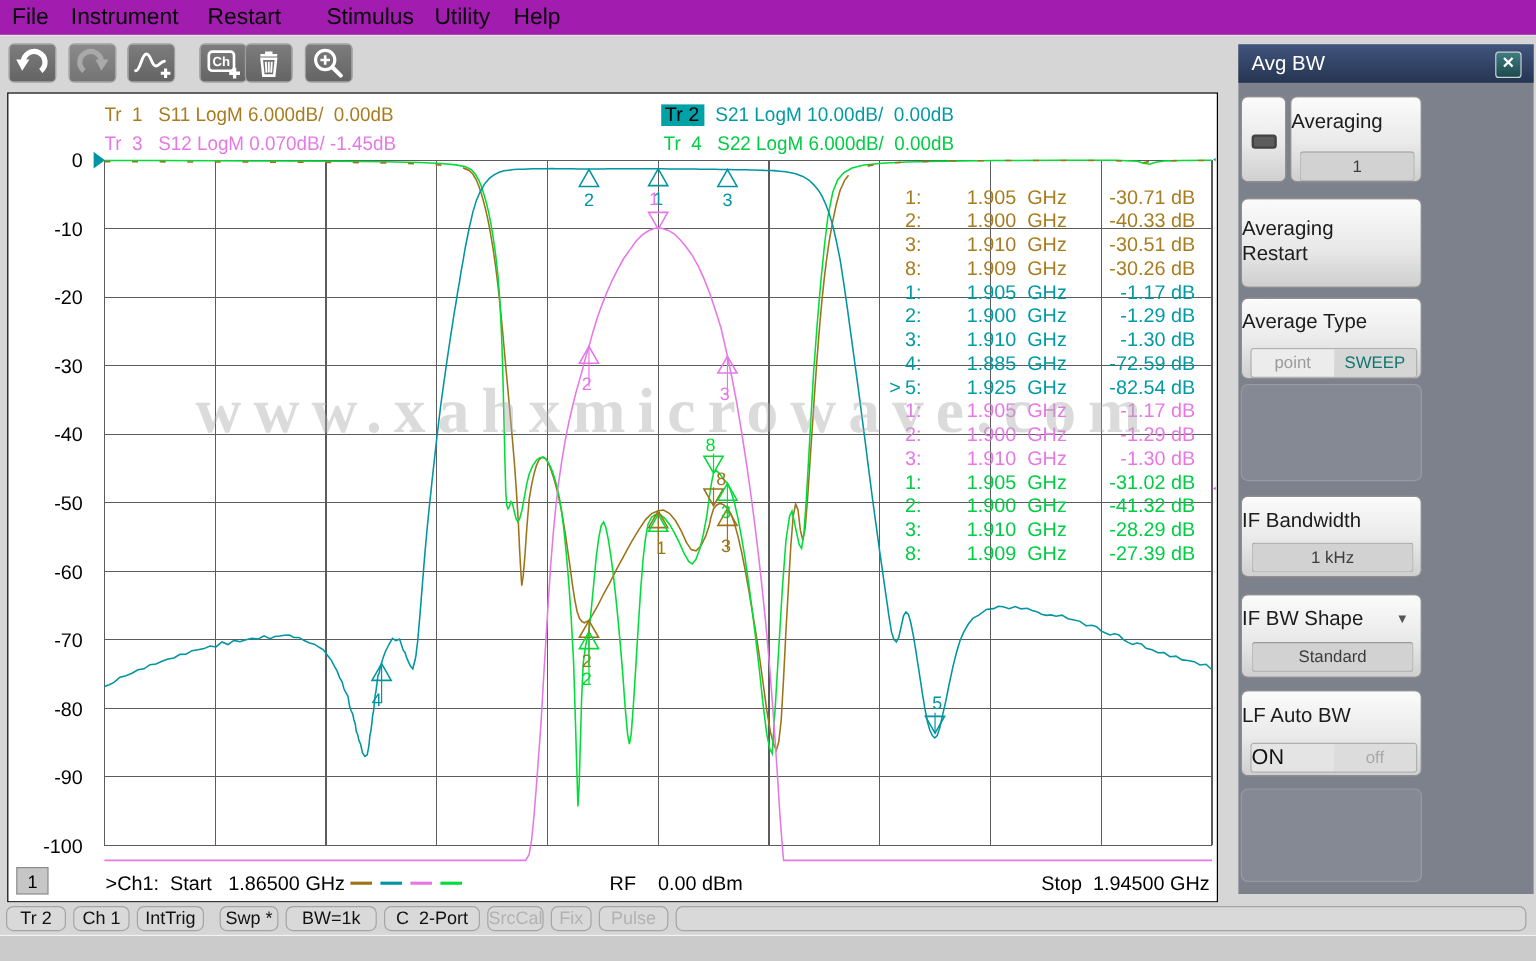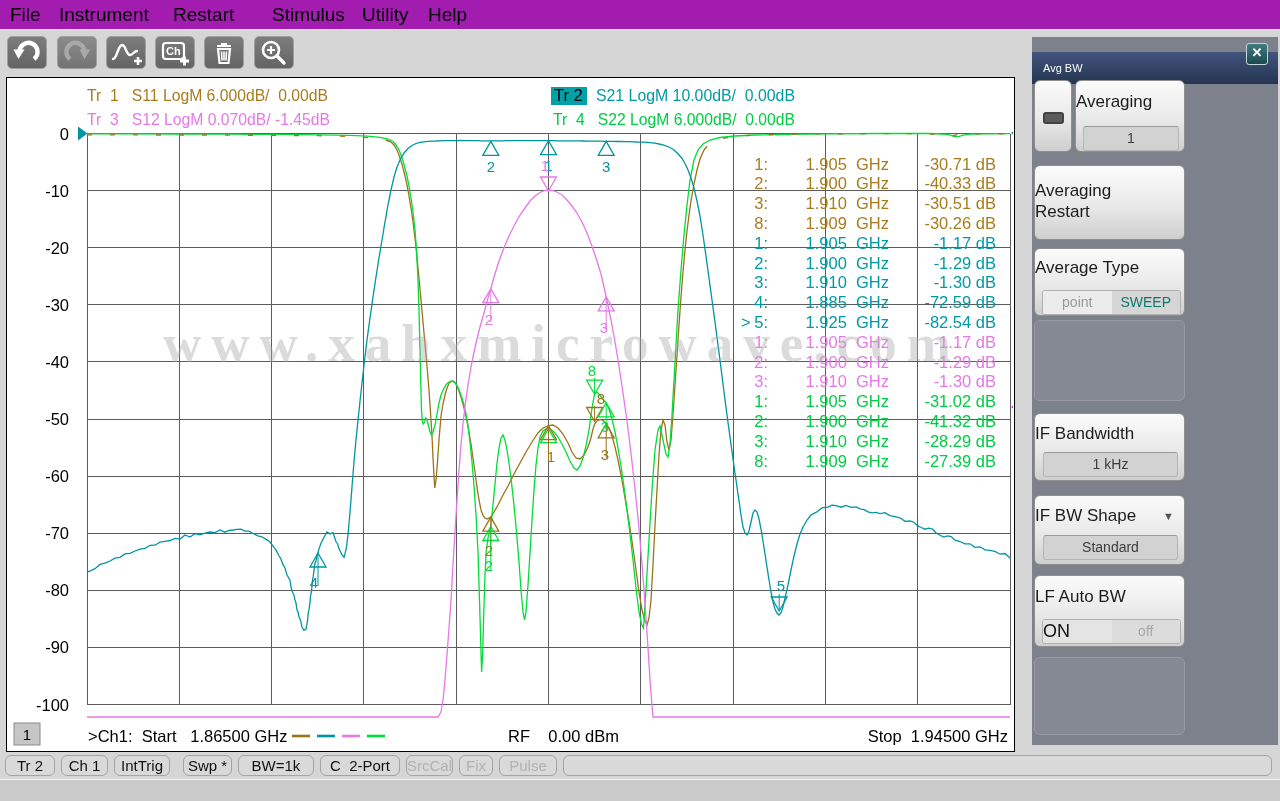--- a/index.html
+++ b/index.html
@@ -4,22 +4,22 @@
 html,body{margin:0;padding:0}
 body{width:1280px;height:801px;position:relative;overflow:hidden;
  font-family:"Liberation Sans",sans-serif;background:#d6d6d6}
 .abs{position:absolute}
 #menubar{left:0;top:0;width:1280px;height:29px;background:#a21caf;border-bottom:1px solid #e3e3e3}
 #menubar span{position:absolute;top:4px;font-size:19px;color:#060606}
 .tbtn{position:absolute;top:36px;width:40px;height:33px;background:linear-gradient(#7d7d7d,#646464);
  border:1px solid #9f9f9f;border-radius:5px;box-sizing:border-box}
 #chartbox{left:6px;top:77px;width:1007px;height:673px;background:#fff;border:1px solid #000}
 #panel{left:1032px;top:37px;width:246px;height:708px;background:#7d818c}
-#ptitle{left:0;top:15px;width:246px;height:32px;background:linear-gradient(#41547c,#253551);color:#fff;
- font-size:11px;line-height:32px;padding-left:11px;box-sizing:border-box}
+#ptitle{left:0;top:0;width:246px;height:32px;background:linear-gradient(#41547c,#253551);color:#fff;
+ font-size:17px;line-height:32px;padding-left:11px;box-sizing:border-box}
 #pclose{left:214px;top:6px;width:20px;height:20px;background:linear-gradient(#3f7d80,#1d494e);
  border:1px solid #c6d6d6;border-radius:3px;color:#fff;font-size:13px;text-align:center;line-height:18px;font-weight:bold}
 .pbtn{position:absolute;left:2px;width:151px;background:linear-gradient(#fbfbfb 0%,#e9e9e9 55%,#cfcfcf 100%);
  border:1px solid #8f8f8f;border-radius:6px;box-sizing:border-box;color:#1c1c1c}
 .pbtn .cap{position:absolute;width:100%;font-size:17px}
 .pfield{position:absolute;left:8px;width:133px;height:23px;background:#d2d2d2;
  border:1px solid #b5b5b5;border-top-color:#9a9a9a;border-radius:3px;font-size:14px;color:#3c3c3c;
  text-align:center;line-height:22px}
 .pempty{position:absolute;left:2px;width:151px;background:#858994;border:1px solid #979aa2;border-radius:6px;box-sizing:border-box}
 #tabcol{position:absolute;left:155px;top:33px;width:91px;height:675px;background:#55585e}
@@ -53,21 +53,21 @@
       <path d="M12,22 A9,9 0 1 1 26.5,15" stroke="#a9a9a9" stroke-width="4.4" fill="none"></path>
       <path d="M21.5,12.5 L32.5,12.5 L26.5,22 Z" fill="#a9a9a9"></path>
     </svg>
 </div>
 <div class="tbtn" style="left:106px">
  <svg width="38" height="31" viewBox="0 0 38 31">
       <path d="M6,22 C10,22 11,8 15,8 C19,8 19,18 23,18 C26,18 27,14 30,14" stroke="#fff" stroke-width="2.4" fill="none" stroke-linecap="round"></path>
       <path d="M27,24 h8 M31,20 v8" stroke="#fff" stroke-width="2.6"></path>
     </svg>
 </div>
-<div class="tbtn" style="left:155px">
+<div class="tbtn" style="left:166px">
  <svg width="38" height="31" viewBox="0 0 38 31">
       <rect x="7" y="6" width="21" height="16" rx="3" fill="none" stroke="#fff" stroke-width="2.2"></rect>
       <text x="10" y="18" font-size="11" font-weight="bold" fill="#fff" font-family="Liberation Sans">Ch</text>
       <path d="M24,24 h9 M28.5,19.5 v9" stroke="#fff" stroke-width="2.8"></path>
     </svg>
 </div>
 <div class="tbtn" style="left:204px">
  <svg width="38" height="31" viewBox="0 0 38 31">
       <path d="M12,9 h14 M17,9 v-2 h4 v2" stroke="#fff" stroke-width="2.2" fill="none"></path>
       <path d="M13,12 l1.5,14 h9 l1.5,-14 z" fill="none" stroke="#fff" stroke-width="2.2"></path>

